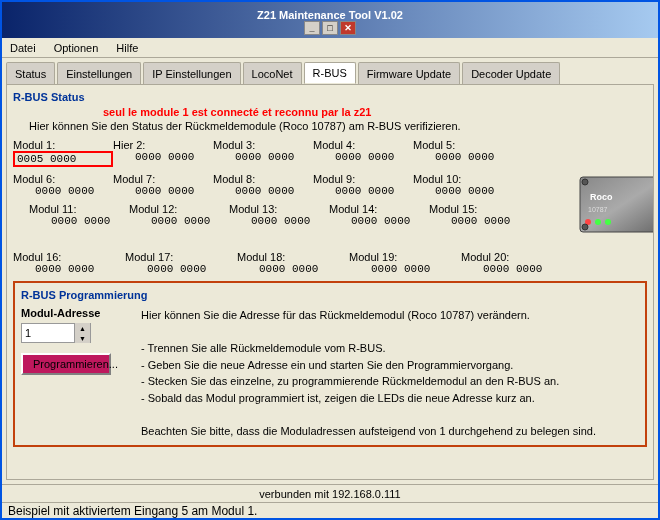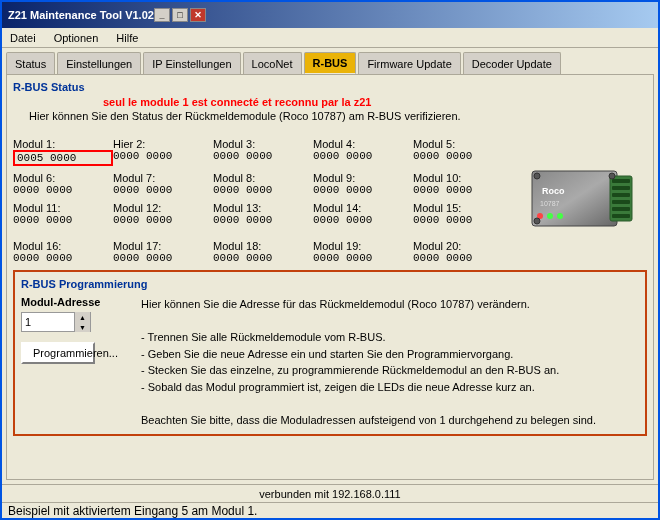--- a/index.html
+++ b/index.html
@@ -19,23 +19,24 @@
       border: 2px solid #0054e3;
       display: flex;
       flex-direction: column;
     }
     .titlebar {
       background: linear-gradient(to right, #0a246a, #a6caf0);
       color: white;
       padding: 3px 6px;
       display: flex;
       align-items: center;
-      justify-content: flex-start;
-      height: 26px;
-      flex-shrink: 0;
+      justify-content: flex-end;
+      height: 36px;
+      flex-shrink: 0;
+      flex-direction: column;
     }
     .titlebar-title {
       font-size: 11px;
       font-weight: bold;
       color: white;
     }
     .titlebar-buttons {
       display: flex;
       gap: 2px;
     }
@@ -86,22 +87,22 @@
       border-bottom: none;
       background: #d4d0c8;
       cursor: pointer;
       font-size: 11px;
       border-radius: 2px 2px 0 0;
       height: 22px;
       display: flex;
       align-items: center;
     }
     .tab.active {
-      background: #eab308;
-      font-weight: bold;
+      background: #ffffff;
+      font-weight: normal;
       border-bottom: 1px solid #ece9d8;
       z-index: 1;
     }
 
     
     .content {
       background: #ece9d8;
       border: 1px solid #aca899;
       flex: 1;
       margin: 0 4px 4px;
@@ -120,40 +121,41 @@
     }
     .status-note {
       color: red;
       font-weight: bold;
       font-size: 11px;
       margin-bottom: 2px;
       margin-left: 90px;
     }
     .status-desc {
       font-size: 11px;
-      margin-bottom: 16px;
+      margin-bottom: 7px;
       padding-left: 16px;
     }
     .module-row {
       display: flex;
       gap: 0;
     }
     .module-cell {
       flex: 0 0 100px;
       display: flex;
       flex-direction: column;
     }
     .module-label {
       font-size: 11px;
       color: #000;
     }
     .module-value {
       font-size: 11px;
       color: #000;
       font-family: 'Courier New', monospace;
+      padding-left: 22px;
     }
     .module-value.highlight {
       border: 2px solid red;
       padding: 0 2px;
       display: inline-block;
     }
 
     
     .device-image {
       width: 130px;
@@ -231,28 +233,28 @@
       height: 10px;
       background: #d4d0c8;
       border: none;
       cursor: pointer;
       display: flex;
       align-items: center;
       justify-content: center;
       font-size: 7px;
     }
     .prog-button {
-      background: #ffffff;
+      background: #be185d;
       border: 2px solid;
       border-color: #fff #808080 #808080 #fff;
       padding: 3px 10px;
       font-size: 11px;
       cursor: pointer;
       text-align: center;
-      width: 74px;
+      width: 90px;
     }
 
     
     .statusbar {
       background: #ece9d8;
       border-top: 1px solid #aca899;
       padding: 2px 6px;
       font-size: 11px;
       flex-shrink: 0;
       height: 18px;
@@ -352,21 +354,21 @@
             <div class="module-cell">
               <span class="module-label">Modul 9:</span>
               <span class="module-value">0000 0000</span>
             </div>
             <div class="module-cell">
               <span class="module-label">Modul 10:</span>
               <span class="module-value">0000 0000</span>
             </div>
           </div>
 
-          <div class="module-row" style="margin-top:6px;">
+          <div class="module-row" style="margin-top:6px;margin-left:16px;">
             <div class="module-cell">
               <span class="module-label">Modul 11:</span>
               <span class="module-value">0000 0000</span>
             </div>
             <div class="module-cell">
               <span class="module-label">Modul 12:</span>
               <span class="module-value">0000 0000</span>
             </div>
             <div class="module-cell">
               <span class="module-label">Modul 13:</span>
@@ -375,21 +377,21 @@
             <div class="module-cell">
               <span class="module-label">Modul 14:</span>
               <span class="module-value">0000 0000</span>
             </div>
             <div class="module-cell">
               <span class="module-label">Modul 15:</span>
               <span class="module-value">0000 0000</span>
             </div>
           </div>
 
-          <div class="module-row" style="margin-top:14px;">
+          <div class="module-row" style="margin-top:24px;gap:12px;">
             <div class="module-cell">
               <span class="module-label">Modul 16:</span>
               <span class="module-value">0000 0000</span>
             </div>
             <div class="module-cell">
               <span class="module-label">Modul 17:</span>
               <span class="module-value">0000 0000</span>
             </div>
             <div class="module-cell">
               <span class="module-label">Modul 18:</span>

